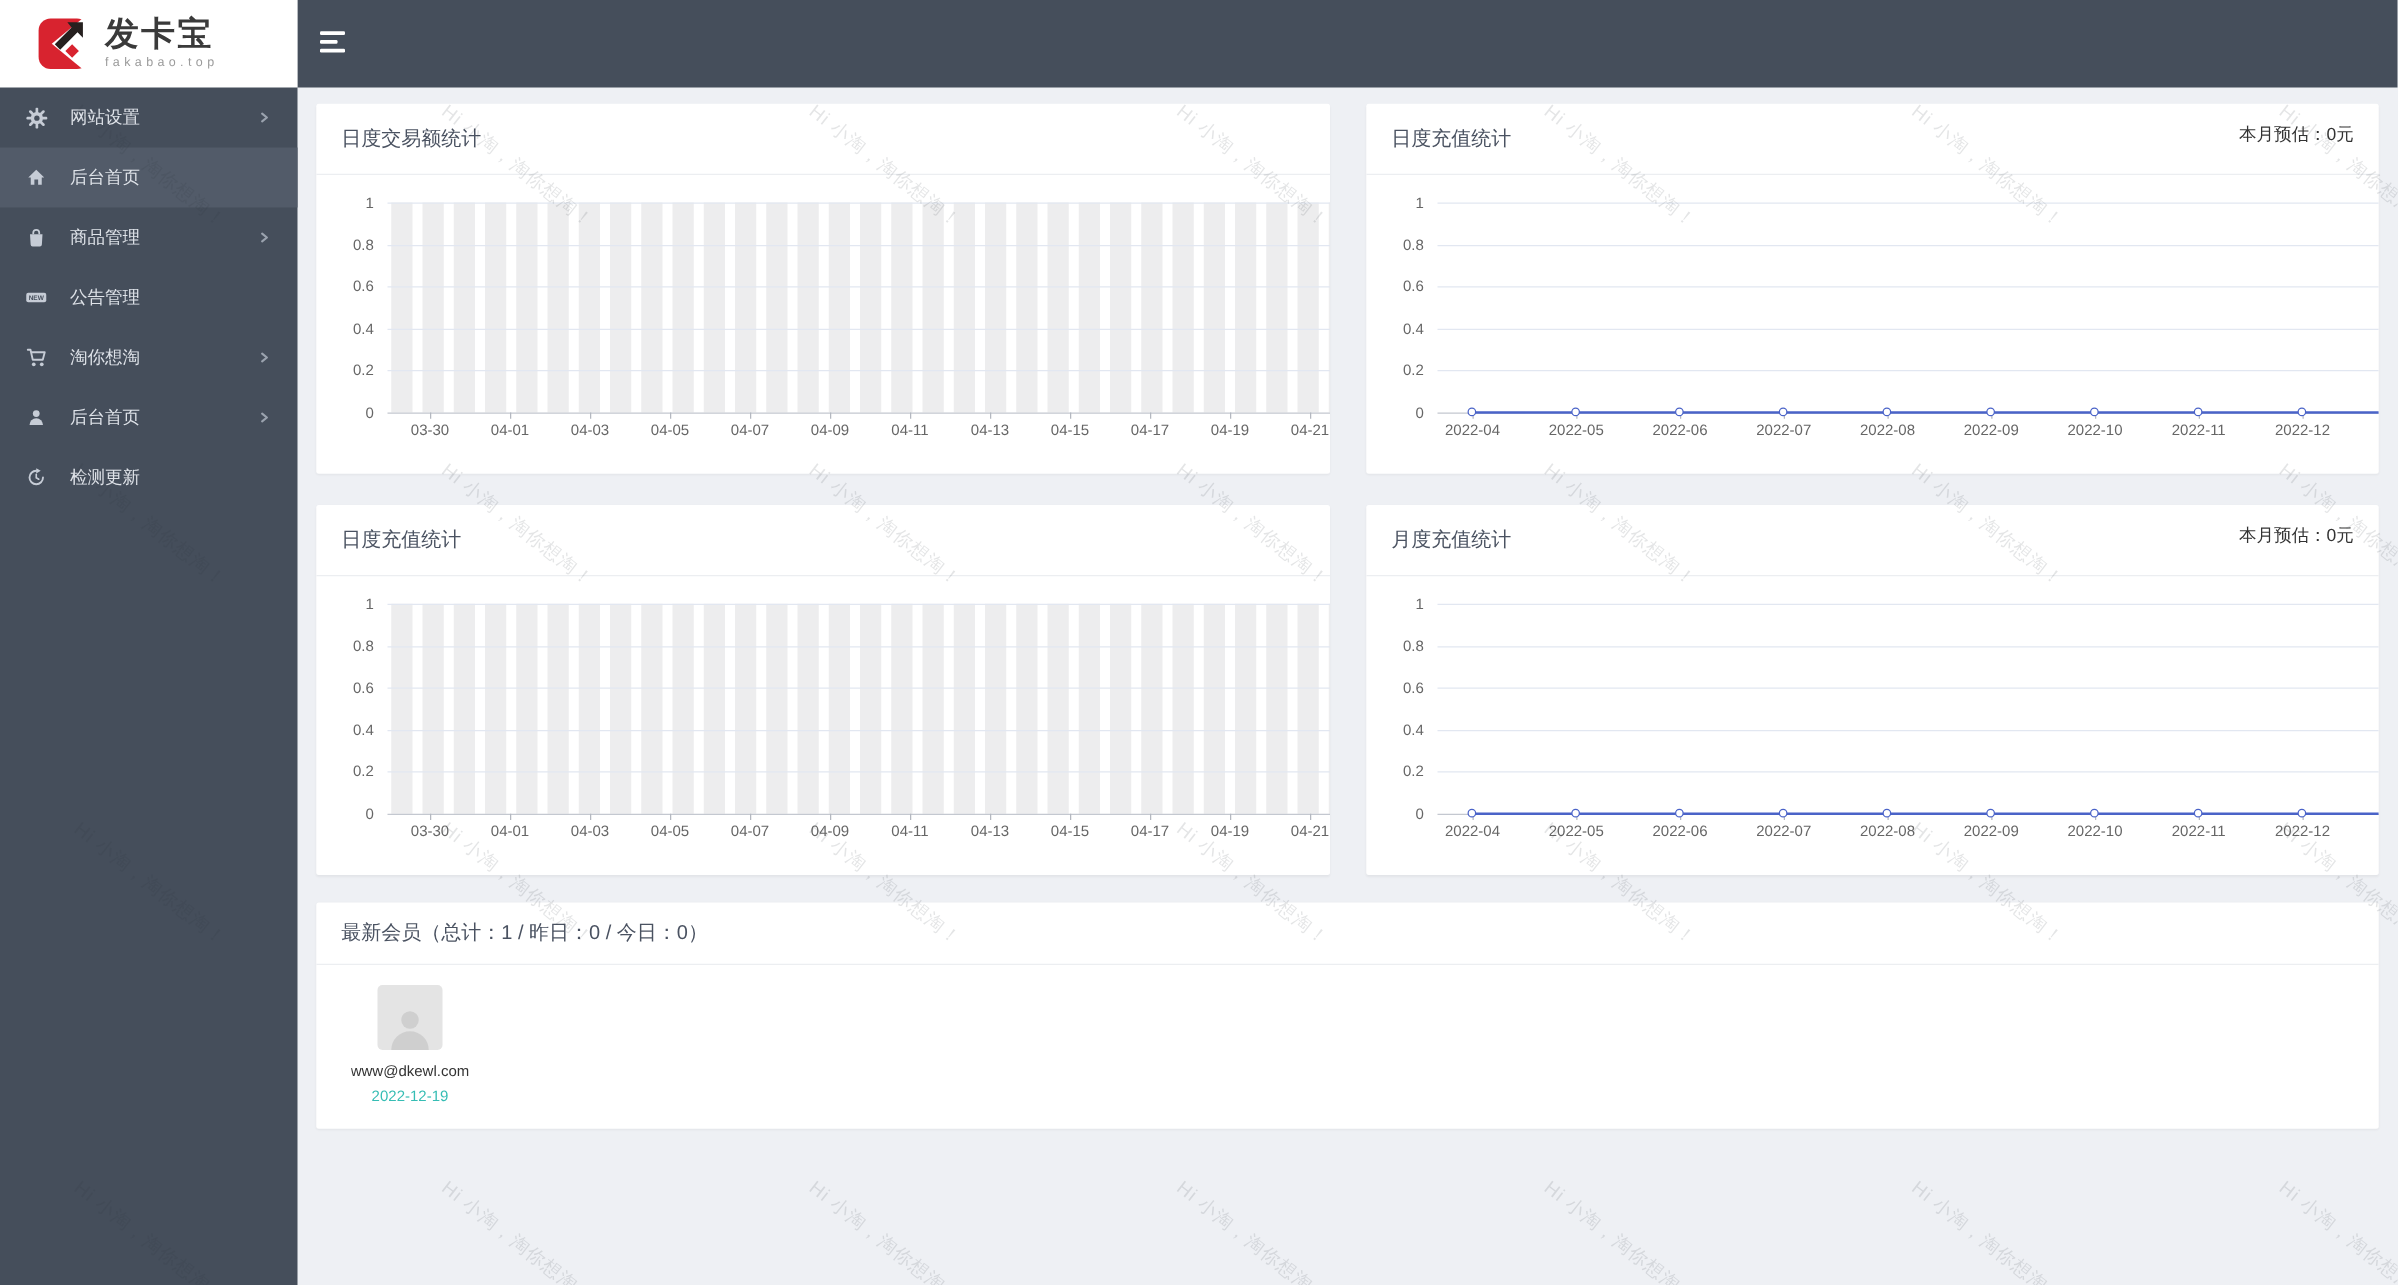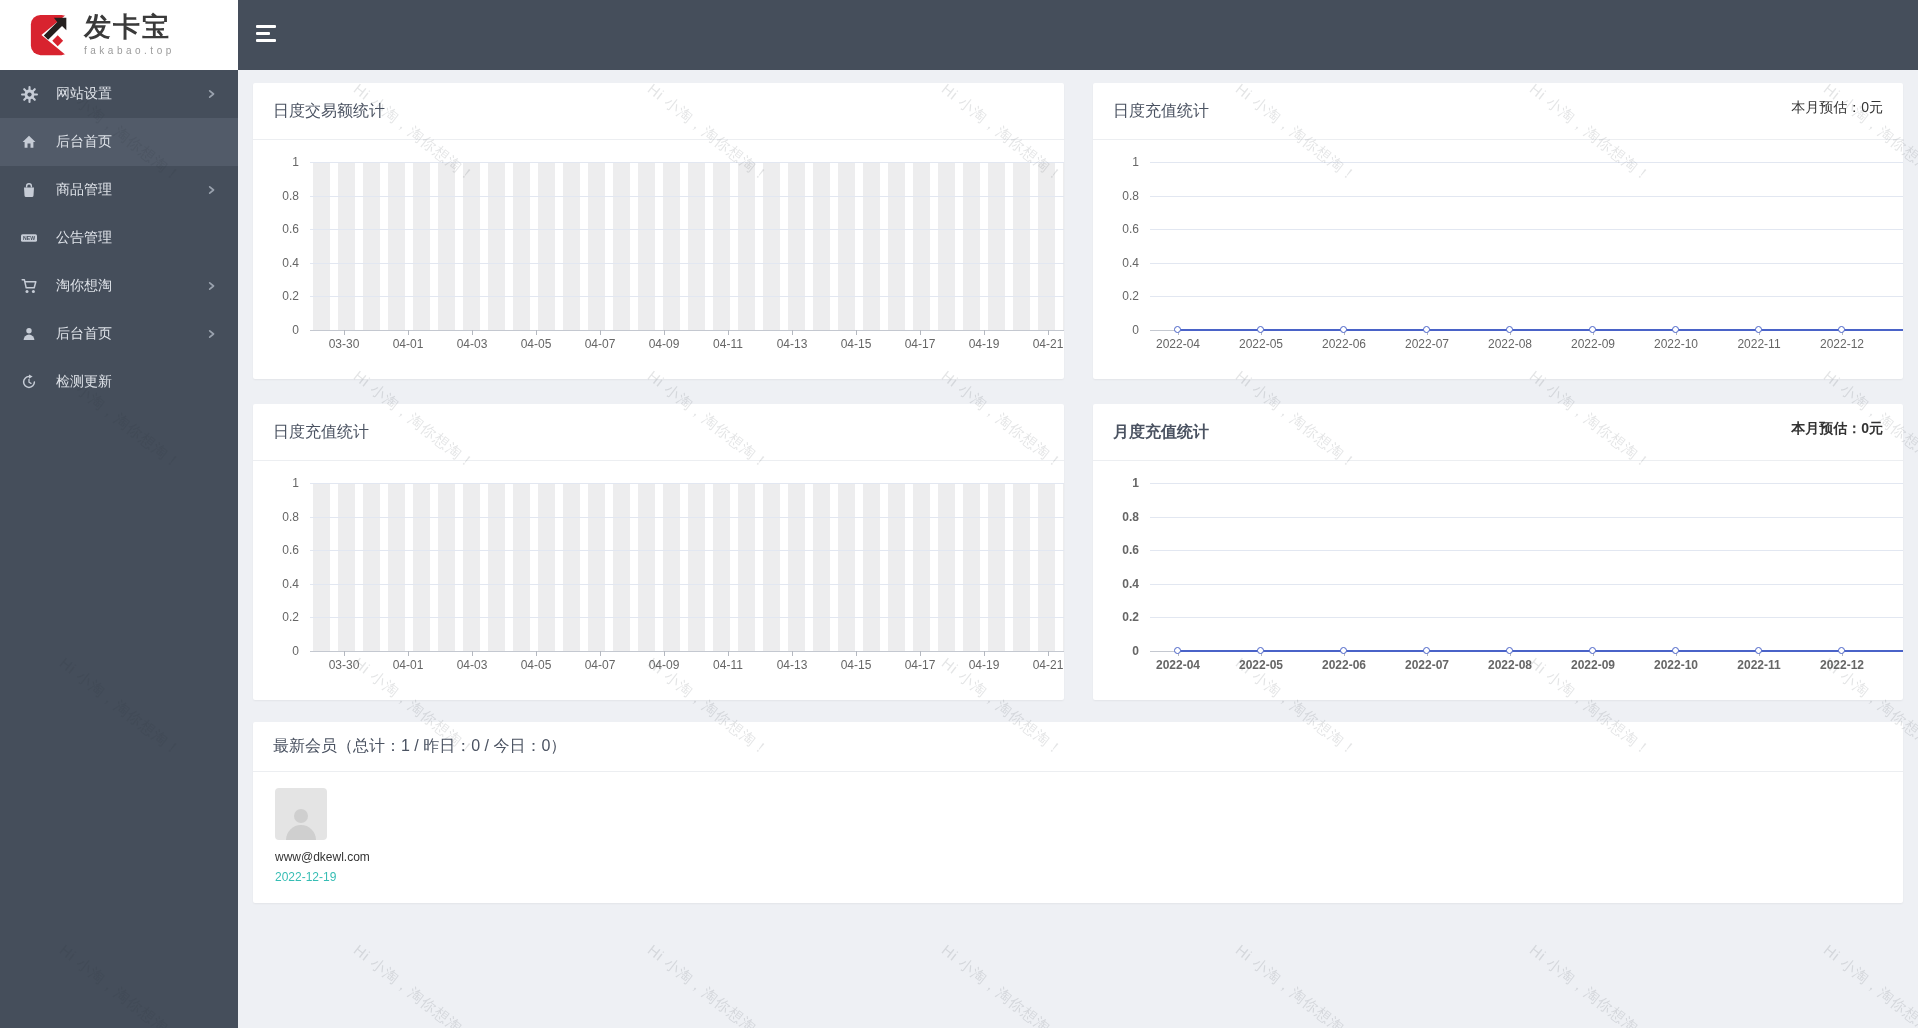--- a/index.html
+++ b/index.html
@@ -30,41 +30,41 @@
   .menu-item .mi-icon{width:18px;height:16px;margin-right:18px;display:flex;align-items:center;justify-content:center;flex:0 0 18px;}
   .menu-item .mi-label{flex:1;}
   .menu-item .mi-arrow{flex:0 0 10px;display:flex;justify-content:flex-end;}
 
   
   .content{position:absolute;left:238px;top:70px;right:0;bottom:0;}
   .panel{position:absolute;background:#fff;border-radius:2px;box-shadow:0 1px 2px rgba(0,0,0,.05);overflow:hidden;}
   .p1{left:15px;top:13px;width:811px;height:296px;}
   .p2{left:855px;top:13px;width:810px;height:296px;}
   .p3{left:15px;top:334px;width:811px;height:296px;}
-  .p4{left:855px;top:334px;width:810px;height:296px;font-weight:bold;}
+  .p4{left:855px;top:334px;width:810px;height:296px;}
   .p5{left:15px;top:652px;width:1650px;height:181px;}
   .panel-header{height:57px;border-bottom:1px solid #eceef1;display:flex;align-items:center;padding:0 20px;position:relative;}
   .panel-title{font-size:16px;color:#4a5261;}
   .panel-estimate{position:absolute;right:20px;top:16px;font-size:14px;color:#333;}
   .p5 .panel-header{height:50px;}
 
   
   .chart-body{position:absolute;left:0;top:57px;right:0;bottom:0;overflow:hidden;}
   .ylab{position:absolute;width:46px;text-align:right;font-size:12px;color:#666;line-height:14px;}
   .gline{position:absolute;left:57px;right:-60px;height:1px;background:#e2e7f1;}
   .gline.axis{background:#c4c8d0;}
   .band{position:absolute;background:#ededee;}
   .xtick{position:absolute;width:1px;height:5px;background:#b4b8c0;}
   .xlab{position:absolute;transform:translateX(-50%);font-size:12px;color:#666;white-space:nowrap;}
   .sline{position:absolute;height:2px;background:#4a63c8;border-radius:1px;}
   .marker{position:absolute;width:7px;height:7px;border:1.8px solid #4a63c8;background:#fff;border-radius:50%;}
 
   
   .member-list{position:absolute;left:0;top:50px;right:0;bottom:0;display:flex;padding:16px 10px 0 22px;}
-  .member-card{width:106px;display:flex;flex-direction:column;}
+  .member-card{width:106px;display:flex;flex-direction:column;align-items:center;}
   .member-avatar{width:52px;height:52px;border-radius:4px;background:#e4e4e4;overflow:hidden;display:flex;align-items:flex-end;justify-content:center;}
   .member-email{margin-top:10px;font-size:12px;color:#333;max-width:96px;overflow:hidden;white-space:nowrap;}
   .member-date{margin-top:6px;font-size:12px;color:#36bdb4;}
 
   
   .wm-layer{position:absolute;inset:0;pointer-events:none;z-index:40;overflow:hidden;}
   .wm{position:absolute;font-size:15px;color:rgba(50,55,65,.13);transform:rotate(38deg);transform-origin:left top;white-space:nowrap;letter-spacing:1px;}
 </style>
 </head>
 <body>

